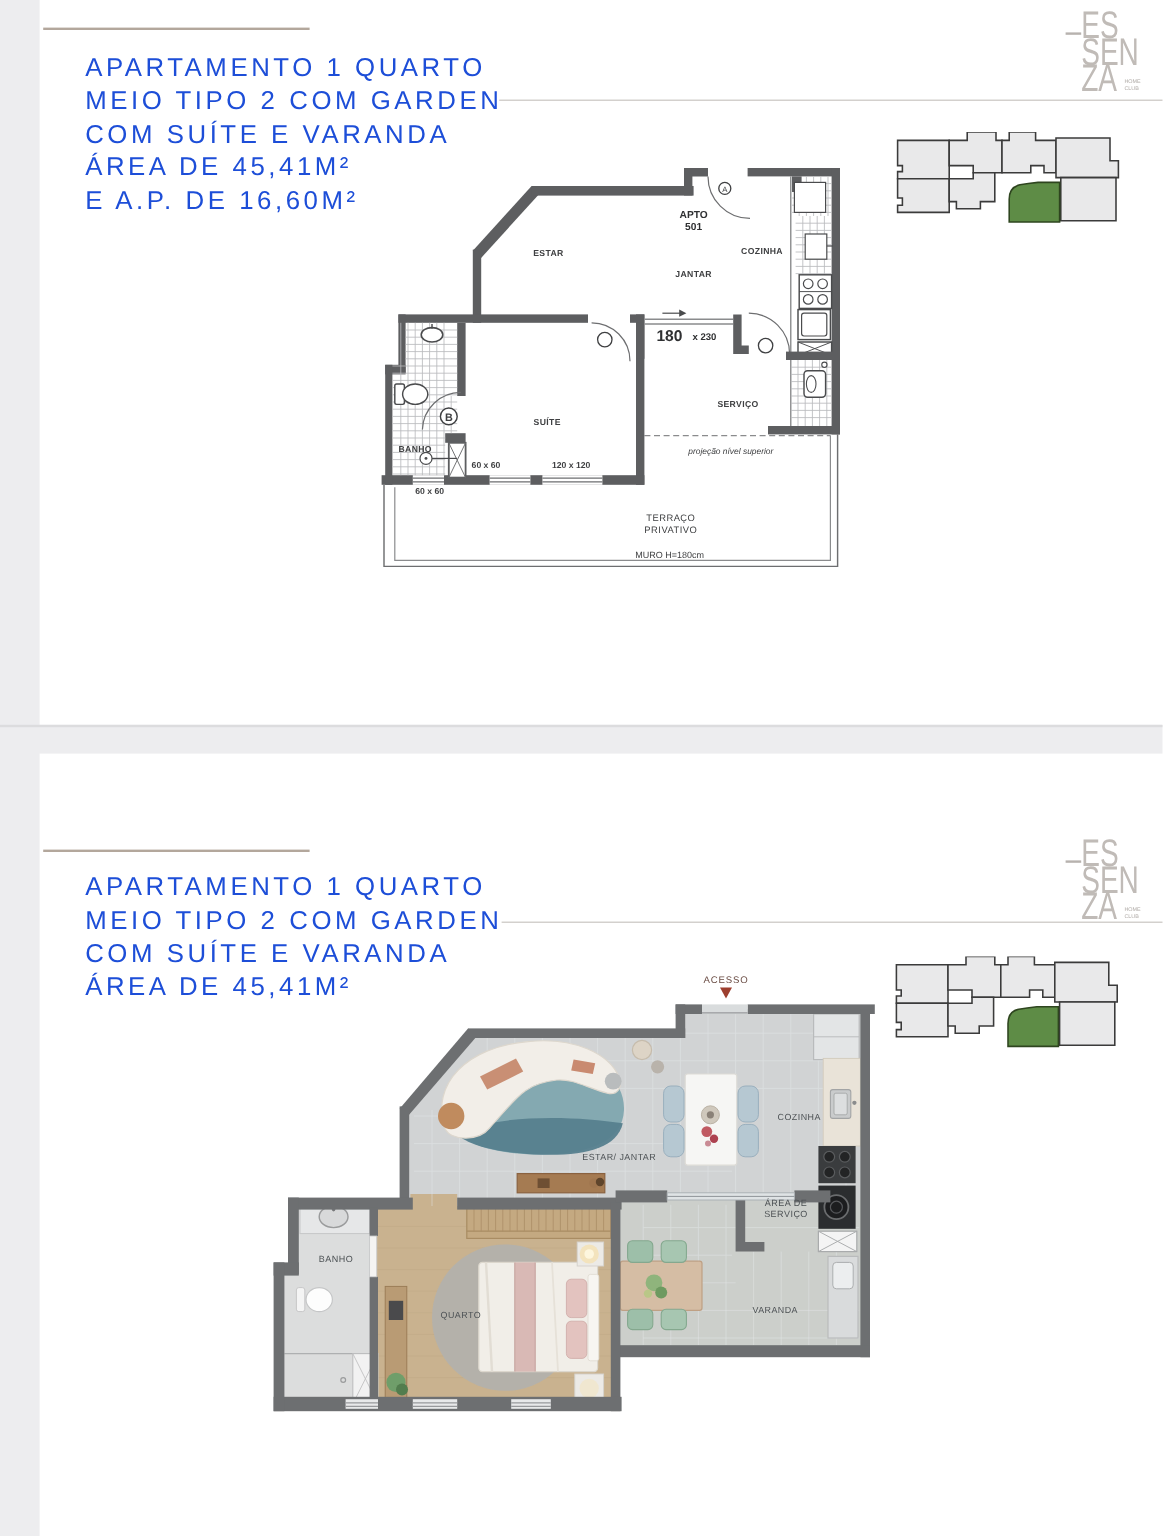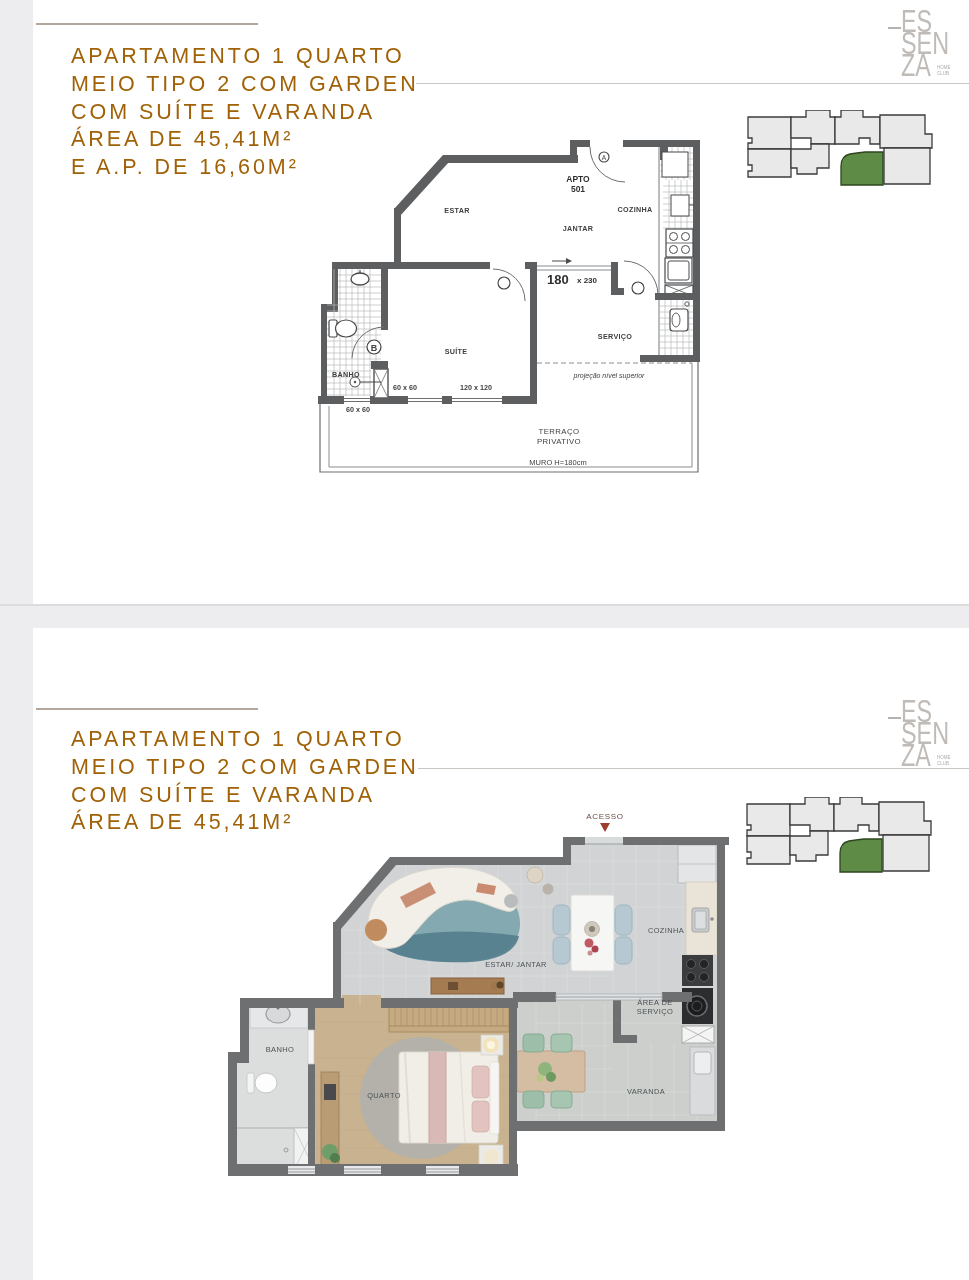--- a/index.html
+++ b/index.html
@@ -1,19 +1,19 @@
 <!DOCTYPE html>
 <html><head>
 <meta charset="utf-8">
 <style>
   html,body{margin:0;padding:0;background:#ffffff;}
   #page{position:relative;width:969px;height:1280px;overflow:hidden;background:#ffffff;
         font-family:"Liberation Sans",sans-serif;}
   .abs{position:absolute;}
-  .title{color:#a16207;font-size:21.5px;letter-spacing:2.95px;line-height:27.8px;font-weight:400;}
+  .title{color:#1d4ed8;font-size:21.5px;letter-spacing:2.95px;line-height:27.8px;font-weight:400;}
 </style>
 </head>
 <body>
 <div id="page">
 
   <div class="abs" style="left:0;top:0;width:33px;height:1280px;background:#ededef;"></div>
 
   <div class="abs" style="left:0;top:604px;width:969px;height:22px;background:#ededef;border-top:2px solid #dcdcde;"></div>
 
   <div class="abs" style="left:36px;top:23px;width:222px;height:1.5px;background:#b3a79c;"></div>

